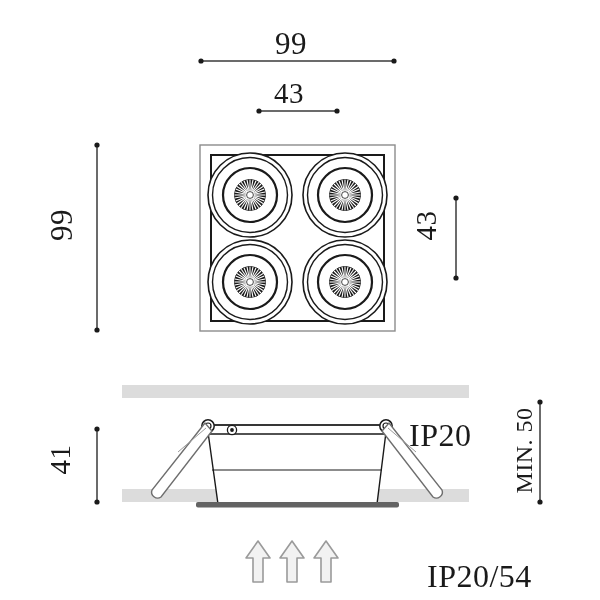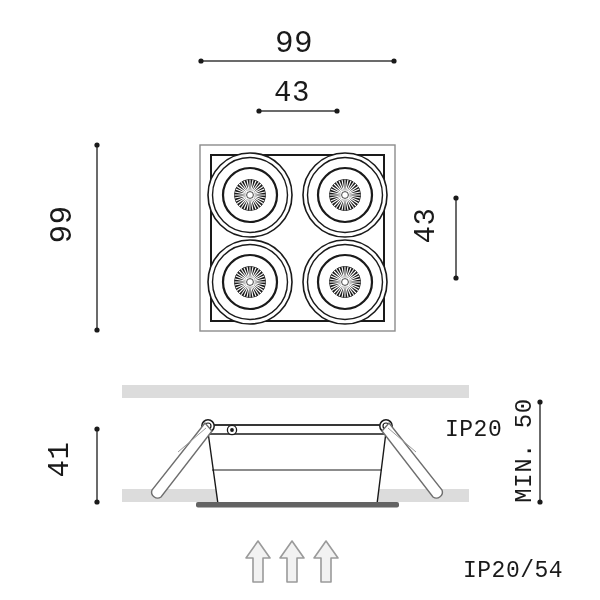--- a/index.html
+++ b/index.html
@@ -5,38 +5,37 @@
   html, body {
     margin: 0;
     padding: 0;
     background: #ffffff;
   }
   #sheet {
     position: relative;
     width: 600px;
     height: 600px;
     background: #ffffff;
-    font-family: Liberation Mono, monospace;
+    font-family: Liberation Serif, serif;
     overflow: hidden;
   }
   .dim-label {
     position: absolute;
     color: #1a1a1a;
     font-weight: 400;
     letter-spacing: 0.5px;
     white-space: nowrap;
   }
   .spec-label {
     position: absolute;
     color: #1a1a1a;
-    font-size: 23px;
+    font-size: 32px;
     font-weight: 400;
     letter-spacing: 0.5px;
     white-space: nowrap;
-    margin-left: 36px;
   }
   .rot90 {
     transform: rotate(-90deg);
     transform-origin: center center;
   }
   svg { display: block; }
   .svg-layer {
     position: absolute;
     left: 0;
     top: 0;

